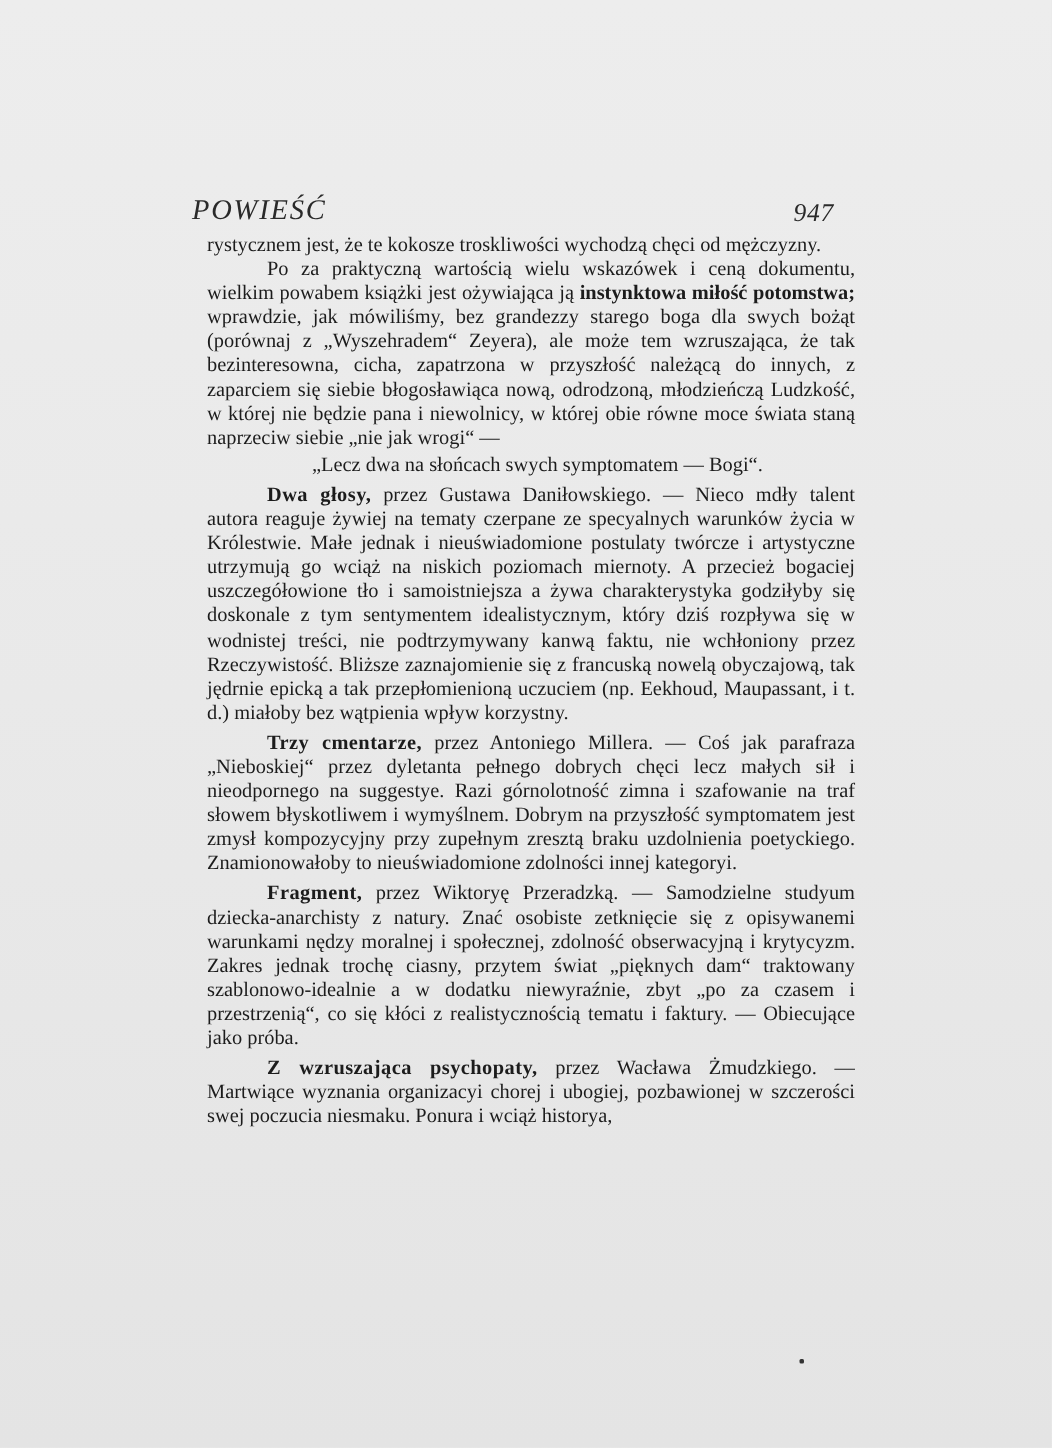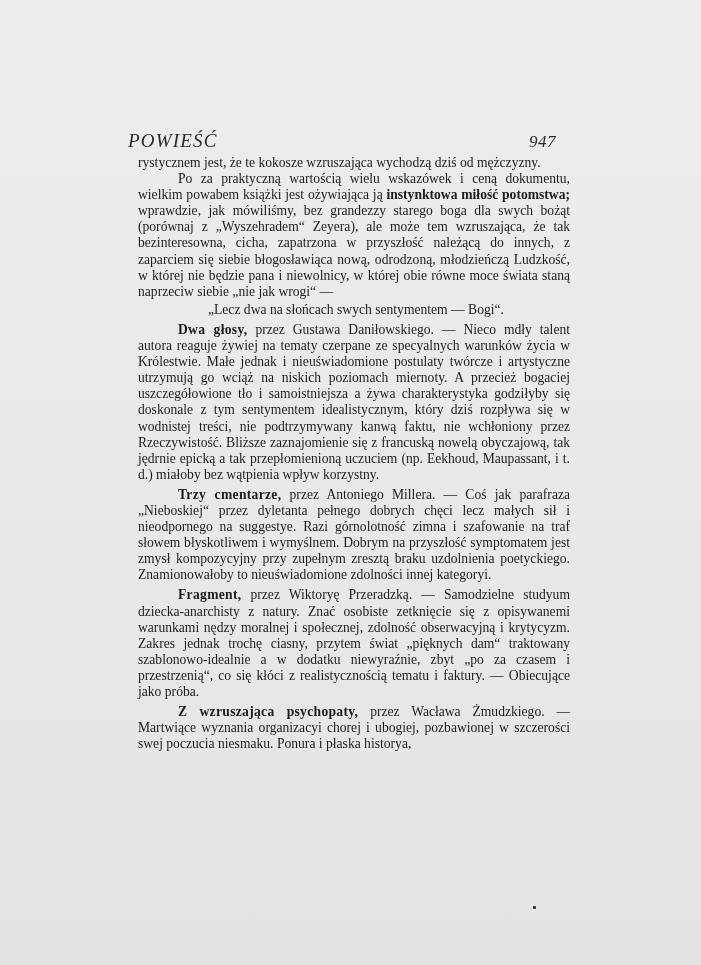--- a/index.html
+++ b/index.html
@@ -94,43 +94,43 @@
 <div class="page">
 
   <div class="running-head">
     <span class="running-title">POWIEŚĆ</span>
     <span class="page-number">947</span>
   </div>
 
   <div class="body-text">
 
     <p>
-      <span>rystycznem jest, że te kokosze wzruszająca wychodzą dziś od mężczyzny.</span>
+      <span>rystycznem jest, że te kokosze troskliwości wychodzą chęci od mężczyzny.</span>
     </p>
 
     <p class="indent">
       <span>Po za praktyczną wartością wielu wskazówek i ceną dokumentu, wielkim powabem książki jest ożywiająca ją </span><span class="italic-em">instynktowa miłość potomstwa;</span><span> wprawdzie, jak mówiliśmy, bez grandezzy starego boga dla swych bożąt (porównaj z „Wyszehradem“ Zeyera), ale może tem wzruszająca, że tak bezinteresowna, cicha, zapatrzona w przyszłość należącą do innych, z zaparciem się siebie błogosławiąca nową, odrodzoną, młodzieńczą Ludzkość, w której nie będzie pana i niewolnicy, w której obie równe moce świata staną naprzeciw siebie „nie jak wrogi“ —</span>
     </p>
 
     <p class="quote-line">
-      <span>„Lecz dwa na słońcach swych sentymentem — Bogi“.</span>
+      <span>„Lecz dwa na słońcach swych symptomatem — Bogi“.</span>
     </p>
 
     <p class="indent gap">
       <span class="bold-title">Dwa głosy,</span><span> przez Gustawa Daniłowskiego. — Nieco mdły talent autora reaguje żywiej na tematy czerpane ze specyalnych warunków życia w Królestwie. Małe jednak i nieuświadomione postulaty twórcze i artystyczne utrzymują go wciąż na niskich poziomach miernoty. A przecież bogaciej uszczegółowione tło i samoistniejsza a żywa charakterystyka godziłyby się doskonale z tym sentymentem idealistycznym, który dziś rozpływa się w wodnistej treści, nie podtrzymywany kanwą faktu, nie wchłoniony przez Rzeczywistość. Bliższe zaznajomienie się z francuską nowelą obyczajową, tak jędrnie epicką a tak przepłomienioną uczuciem (np. Eekhoud, Maupassant, i t. d.) miałoby bez wątpienia wpływ korzystny.</span>
     </p>
 
     <p class="indent gap">
       <span class="bold-title">Trzy cmentarze,</span><span> przez Antoniego Millera. — Coś jak parafraza „Nieboskiej“ przez dyletanta pełnego dobrych chęci lecz małych sił i nieodpornego na suggestye. Razi górnolotność zimna i szafowanie na traf słowem błyskotliwem i wymyślnem. Dobrym na przyszłość symptomatem jest zmysł kompozycyjny przy zupełnym zresztą braku uzdolnienia poetyckiego. Znamionowałoby to nieuświadomione zdolności innej kategoryi.</span>
     </p>
 
     <p class="indent gap">
       <span class="bold-title">Fragment,</span><span> przez Wiktoryę Przeradzką. — Samodzielne studyum dziecka-anarchisty z natury. Znać osobiste zetknięcie się z opisywanemi warunkami nędzy moralnej i społecznej, zdolność obserwacyjną i krytycyzm. Zakres jednak trochę ciasny, przytem świat „pięknych dam“ traktowany szablonowo-idealnie a w dodatku niewyraźnie, zbyt „po za czasem i przestrzenią“, co się kłóci z realistycznością tematu i faktury. — Obiecujące jako próba.</span>
     </p>
 
     <p class="indent gap">
-      <span class="bold-title">Z wzruszająca psychopaty,</span><span> przez Wacława Żmudzkiego. — Martwiące wyznania organizacyi chorej i ubogiej, pozbawionej w szczerości swej poczucia niesmaku. Ponura i płaska historya,</span>
+      <span class="bold-title">Z wzruszająca psychopaty,</span><span> przez Wacława Żmudzkiego. — Martwiące wyznania organizacyi chorej i ubogiej, pozbawionej w szczerości swej poczucia niesmaku. Ponura i wciąż historya,</span>
     </p>
 
   </div>
 
   <div class="speck"></div>
 </div>
 
 </body></html>

